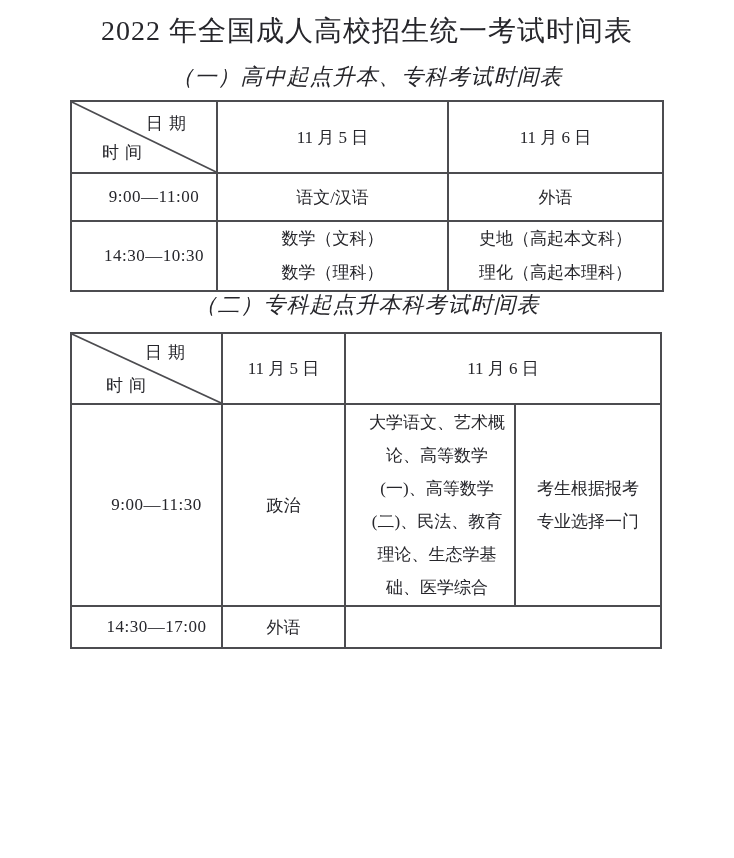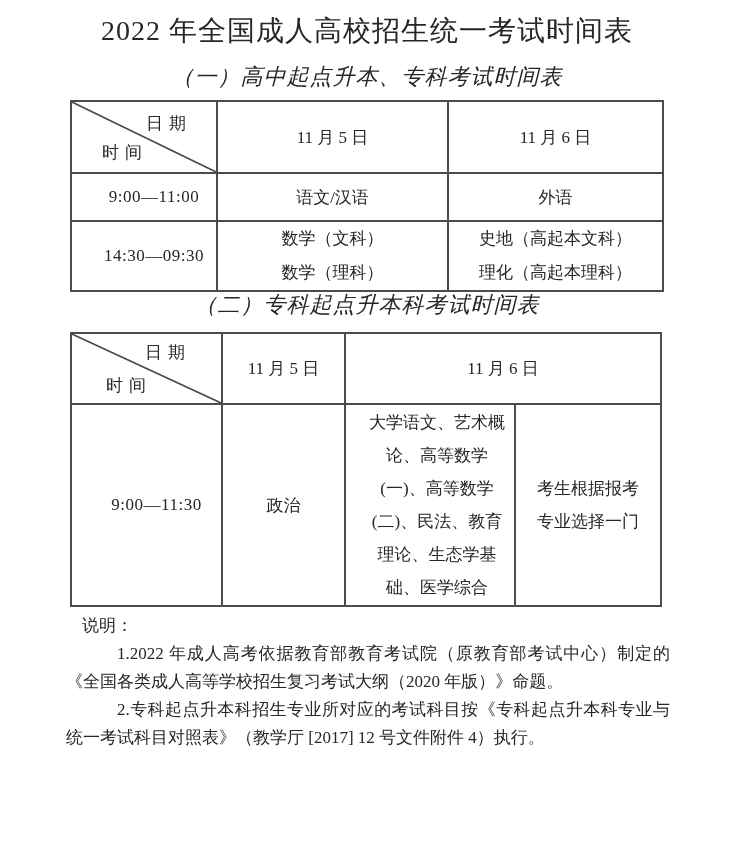--- a/index.html
+++ b/index.html
@@ -120,21 +120,21 @@
         </td>
         <td>11 月 5 日</td>
         <td>11 月 6 日</td>
       </tr>
       <tr style="height:48px;">
         <td class="time-cell">9:00—11:00</td>
         <td>语文/汉语</td>
         <td>外语</td>
       </tr>
       <tr style="height:68px;">
-        <td class="time-cell">14:30—09:30</td>
+        <td class="time-cell">14:30—10:30</td>
         <td class="multiline">数学（文科）
 数学（理科）</td>
         <td class="multiline">史地（高起本文科）
 理化（高起本理科）</td>
       </tr>
     </tbody>
   </table>
 
   <div class="subtitle sub2">（二）专科起点升本科考试时间表</div>
 
@@ -162,22 +162,22 @@
         <td>政治</td>
         <td class="subjects-cell">大学语文、艺术概
 论、高等数学
 (一)、高等数学
 (二)、民法、教育
 理论、生态学基
 础、医学综合</td>
         <td class="note-cell">考生根据报考
 专业选择一门</td>
       </tr>
+      <tr style="height:42px;">
+        <td class="time-cell">14:30—17:00</td>
+        <td>外语</td>
+        <td colspan="2"></td>
+      </tr>
     </tbody>
   </table>
 
-  <div class="notes">
-    <div class="notes-label">说明：</div>
-    <p>1.2022 年成人高考依据教育部教育考试院（原教育部考试中心）制定的《全国各类成人高等学校招生复习考试大纲（2020 年版）》命题。</p>
-    <p>2.专科起点升本科招生专业所对应的考试科目按《专科起点升本科专业与统一考试科目对照表》（教学厅 [2017] 12 号文件附件 4）执行。</p>
-  </div>
 
 </div>
 
 </body></html>

